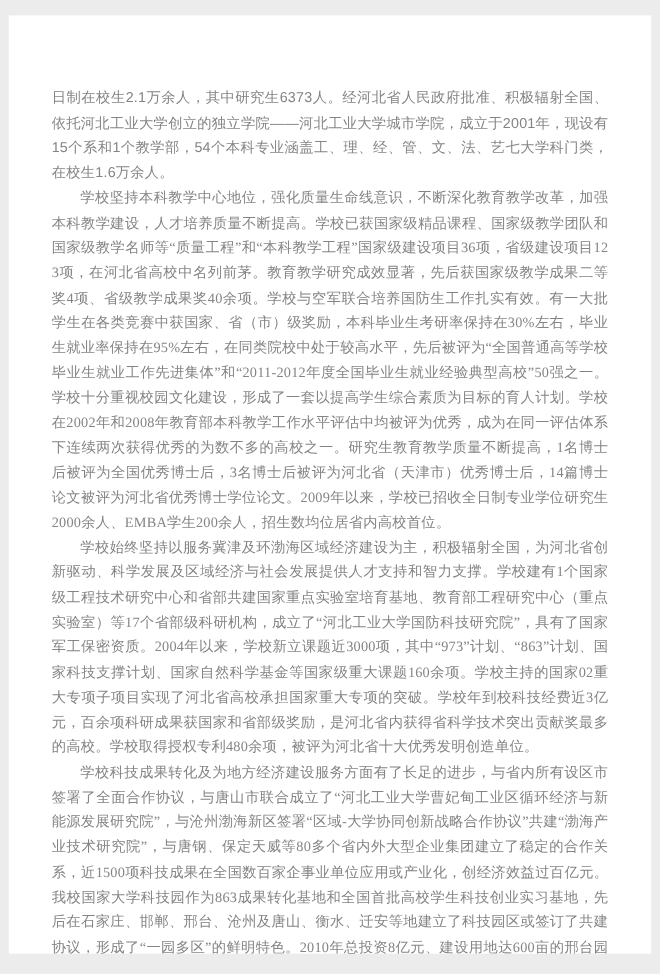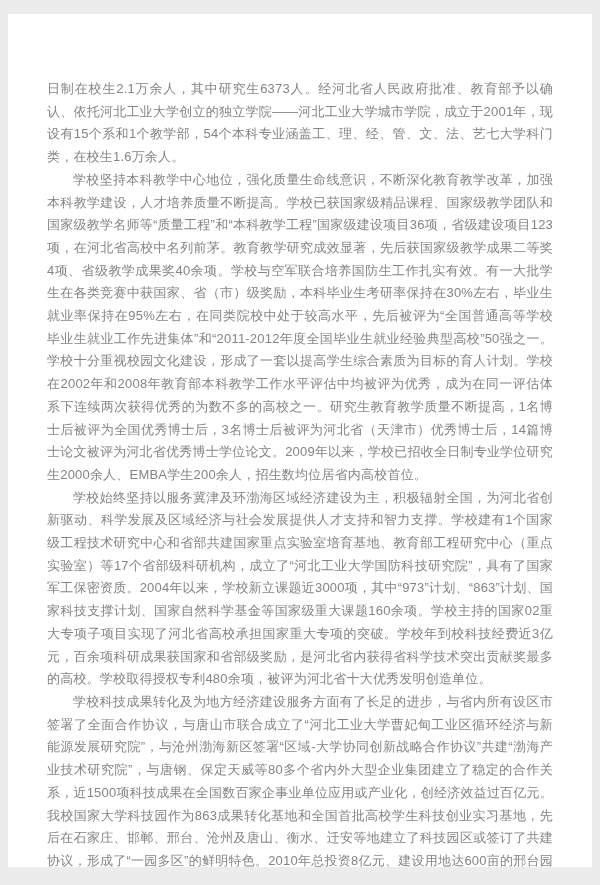--- a/index.html
+++ b/index.html
@@ -32,27 +32,28 @@
     line-height: 22.7px;
     text-align: justify;
     letter-spacing: 0.2px;
   }
   .page-content p {
     margin: 0;
     word-break: break-all;
   }
   .page-content p.indent {
     text-indent: 2em;
+    font-family: Liberation Serif, serif;
   }
 </style>
 </head>
 <body>
 
 <div class="viewer-canvas">
   <div class="document-page">
     <div class="page-content">
-      <p>日制在校生2.1万余人，其中研究生6373人。经河北省人民政府批准、教育部予以确认、依托河北工业大学创立的独立学院——河北工业大学城市学院，成立于2001年，现设有15个系和1个教学部，54个本科专业涵盖工、理、经、管、文、法、艺七大学科门类，在校生1.6万余人。</p>
+      <p>日制在校生2.1万余人，其中研究生6373人。经河北省人民政府批准、积极辐射全国、依托河北工业大学创立的独立学院——河北工业大学城市学院，成立于2001年，现设有15个系和1个教学部，54个本科专业涵盖工、理、经、管、文、法、艺七大学科门类，在校生1.6万余人。</p>
       <p class="indent">学校坚持本科教学中心地位，强化质量生命线意识，不断深化教育教学改革，加强本科教学建设，人才培养质量不断提高。学校已获国家级精品课程、国家级教学团队和国家级教学名师等“质量工程”和“本科教学工程”国家级建设项目36项，省级建设项目123项，在河北省高校中名列前茅。教育教学研究成效显著，先后获国家级教学成果二等奖4项、省级教学成果奖40余项。学校与空军联合培养国防生工作扎实有效。有一大批学生在各类竞赛中获国家、省（市）级奖励，本科毕业生考研率保持在30%左右，毕业生就业率保持在95%左右，在同类院校中处于较高水平，先后被评为“全国普通高等学校毕业生就业工作先进集体”和“2011-2012年度全国毕业生就业经验典型高校”50强之一。学校十分重视校园文化建设，形成了一套以提高学生综合素质为目标的育人计划。学校在2002年和2008年教育部本科教学工作水平评估中均被评为优秀，成为在同一评估体系下连续两次获得优秀的为数不多的高校之一。研究生教育教学质量不断提高，1名博士后被评为全国优秀博士后，3名博士后被评为河北省（天津市）优秀博士后，14篇博士论文被评为河北省优秀博士学位论文。2009年以来，学校已招收全日制专业学位研究生2000余人、EMBA学生200余人，招生数均位居省内高校首位。</p>
       <p class="indent">学校始终坚持以服务冀津及环渤海区域经济建设为主，积极辐射全国，为河北省创新驱动、科学发展及区域经济与社会发展提供人才支持和智力支撑。学校建有1个国家级工程技术研究中心和省部共建国家重点实验室培育基地、教育部工程研究中心（重点实验室）等17个省部级科研机构，成立了“河北工业大学国防科技研究院”，具有了国家军工保密资质。2004年以来，学校新立课题近3000项，其中“973”计划、“863”计划、国家科技支撑计划、国家自然科学基金等国家级重大课题160余项。学校主持的国家02重大专项子项目实现了河北省高校承担国家重大专项的突破。学校年到校科技经费近3亿元，百余项科研成果获国家和省部级奖励，是河北省内获得省科学技术突出贡献奖最多的高校。学校取得授权专利480余项，被评为河北省十大优秀发明创造单位。</p>
       <p class="indent">学校科技成果转化及为地方经济建设服务方面有了长足的进步，与省内所有设区市签署了全面合作协议，与唐山市联合成立了“河北工业大学曹妃甸工业区循环经济与新能源发展研究院”，与沧州渤海新区签署“区域-大学协同创新战略合作协议”共建“渤海产业技术研究院”，与唐钢、保定天威等80多个省内外大型企业集团建立了稳定的合作关系，近1500项科技成果在全国数百家企事业单位应用或产业化，创经济效益过百亿元。我校国家大学科技园作为863成果转化基地和全国首批高校学生科技创业实习基地，先后在石家庄、邯郸、邢台、沧州及唐山、衡水、迁安等地建立了科技园区或签订了共建协议，形成了“一园多区”的鲜明特色。2010年总投资8亿元、建设用地达600亩的邢台园区开工建设，2011年又与邢台“国家级光伏产业化基地”合作建立了邢台市新能源研究院，2012年总投资22亿元、建筑面积45万平方米的沧州园区开</p>
     </div>
   </div>
 </div>
 
 </body></html>

